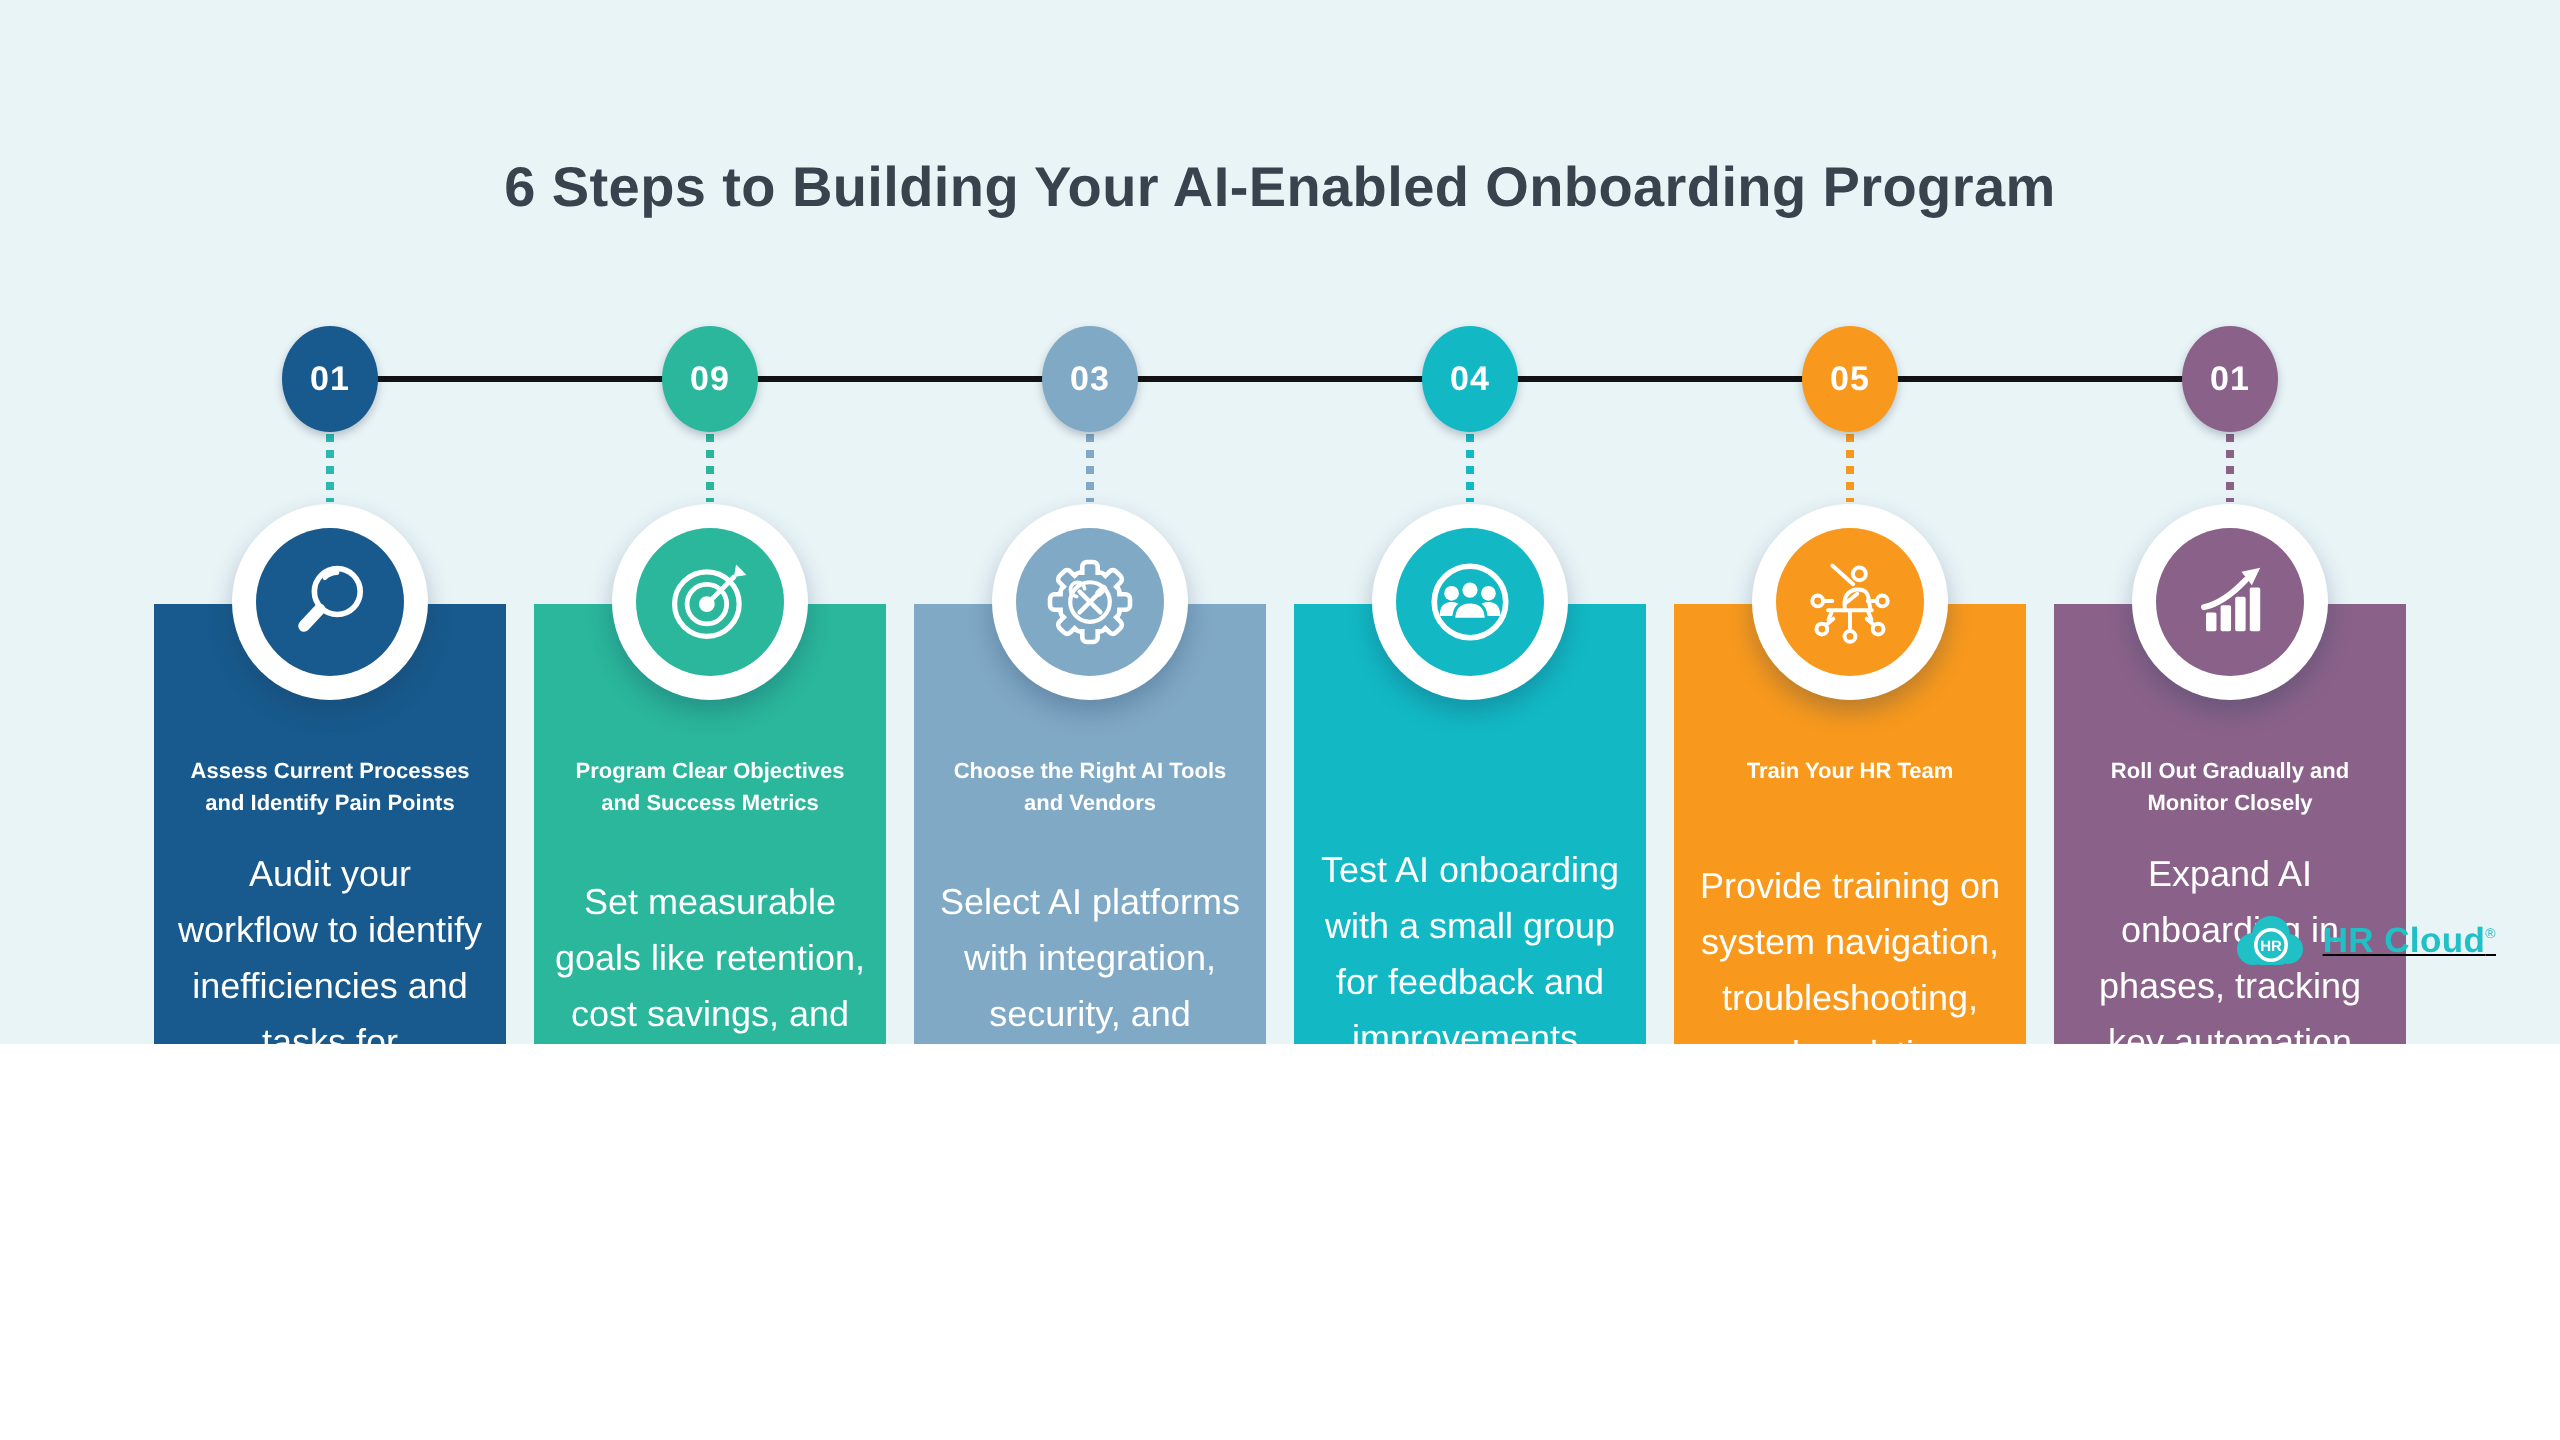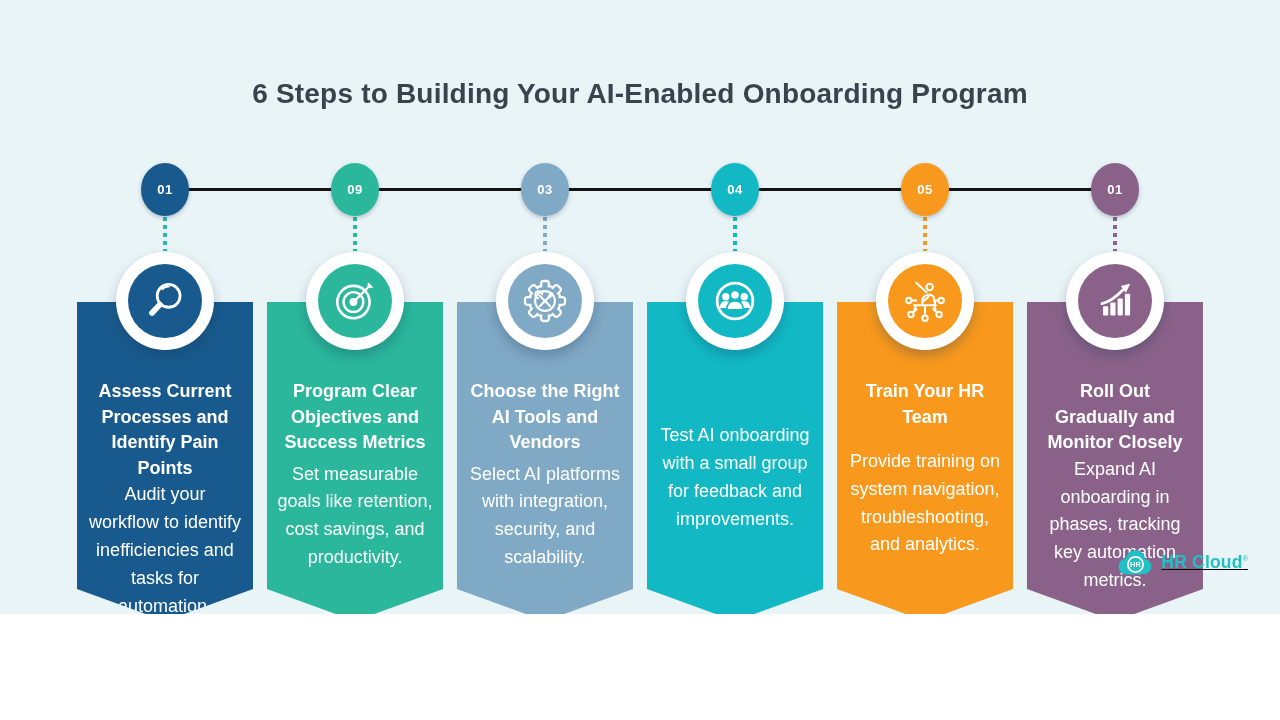--- a/index.html
+++ b/index.html
@@ -1,17 +1,17 @@
 <!DOCTYPE html>
 <html><head>
 <meta charset="utf-8">
 <style>
   html,body{margin:0;padding:0;}
   .canvas{
-    width:1280px;height:614px;position:relative;overflow:hidden;
+    width:1280px;height:522px;position:relative;overflow:hidden;
     background:#E9F4F7;
     font-family:"Liberation Sans","DejaVu Sans",sans-serif;
   }
   .page-title{
     position:absolute;top:78px;left:0;width:100%;
     text-align:center;font-size:28px;font-weight:700;color:#39434E;
     letter-spacing:.2px;margin:0;
   }
   .steps-row{
     position:absolute;top:163px;left:50%;transform:translateX(-50%);
@@ -22,21 +22,21 @@
     background:#121212;z-index:1;
   }
   .step{
     width:190px;height:460px;position:relative;
     display:flex;flex-direction:column;align-items:center;z-index:2;
   }
   .num-circle{
     width:48px;height:53px;border-radius:50%;
     background:var(--c);color:#fff;
     display:flex;align-items:center;justify-content:center;
-    font-size:13px;font-weight:700;letter-spacing:.5px;
+    font-size:17px;font-weight:700;letter-spacing:.5px;
     z-index:3;box-shadow:0 2px 4px rgba(20,40,60,.25);
   }
   .connector{
     width:4px;height:34px;margin:1px 0;z-index:2;
     background:repeating-linear-gradient(to bottom,var(--cc) 0 4px,transparent 4px 8px);
   }
   .icon-circle{
     width:98px;height:98px;border-radius:50%;background:#fff;
     display:flex;align-items:center;justify-content:center;
     z-index:2;box-shadow:0 6px 12px rgba(25,55,85,.28);
@@ -47,21 +47,21 @@
   }
   .card{
     position:absolute;top:139px;left:7px;right:7px;height:319px;
     background:var(--c);z-index:0;
     clip-path:polygon(0 0,100% 0,100% calc(100% - 32px),50% 100%,0 calc(100% - 32px));
     display:flex;flex-direction:column;box-sizing:border-box;
     padding:77px 10px 44px;
     filter:drop-shadow(0 5px 6px rgba(25,55,85,.22));
   }
   .card-title{
-    color:#fff;font-size:18px;font-weight:700;line-height:1.42;
+    color:#fff;font-size:11px;font-weight:700;line-height:1.42;
     text-align:center;margin:0;
   }
   .card-body{
     color:#fff;font-size:18px;font-weight:400;line-height:1.55;
     text-align:center;margin:auto 0;
   }
   .glyph{display:block;}
   .tooth{fill:var(--c);stroke:#fff;stroke-width:2.2;}
   .brand{
     position:absolute;right:32px;bottom:37px;

